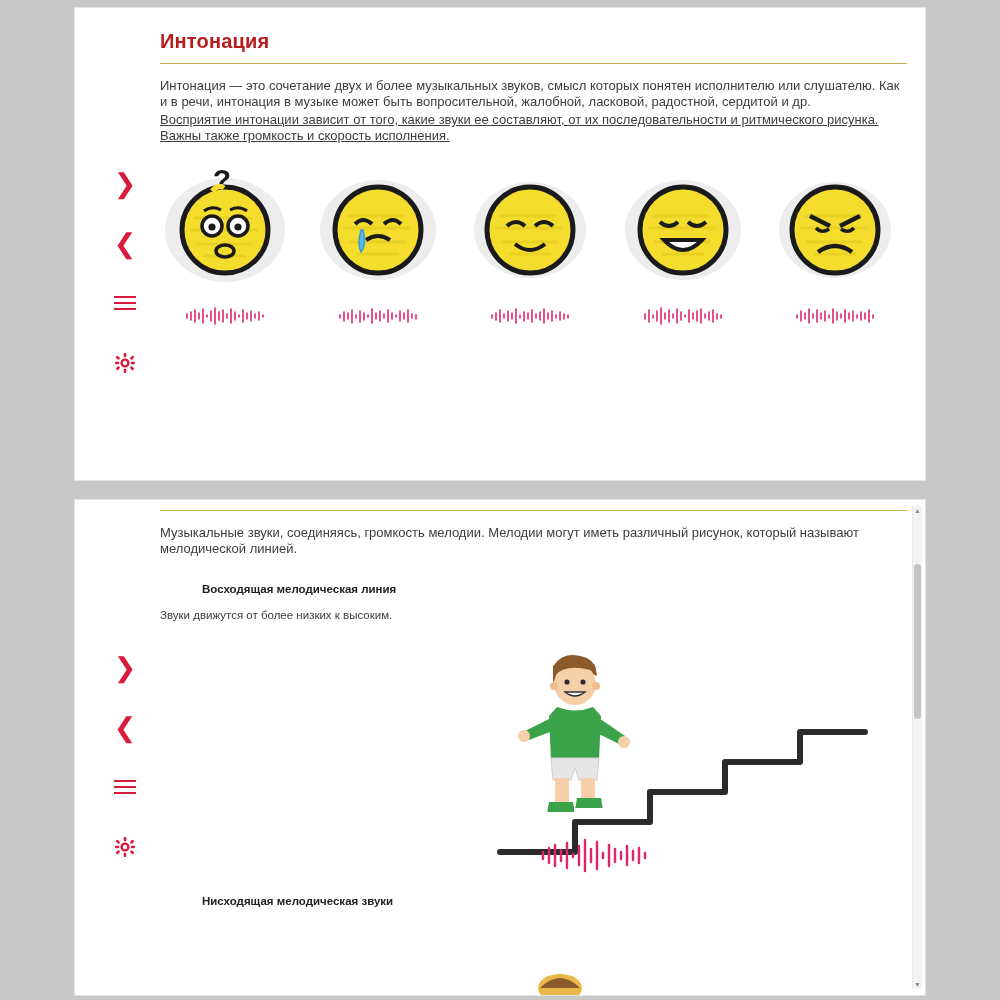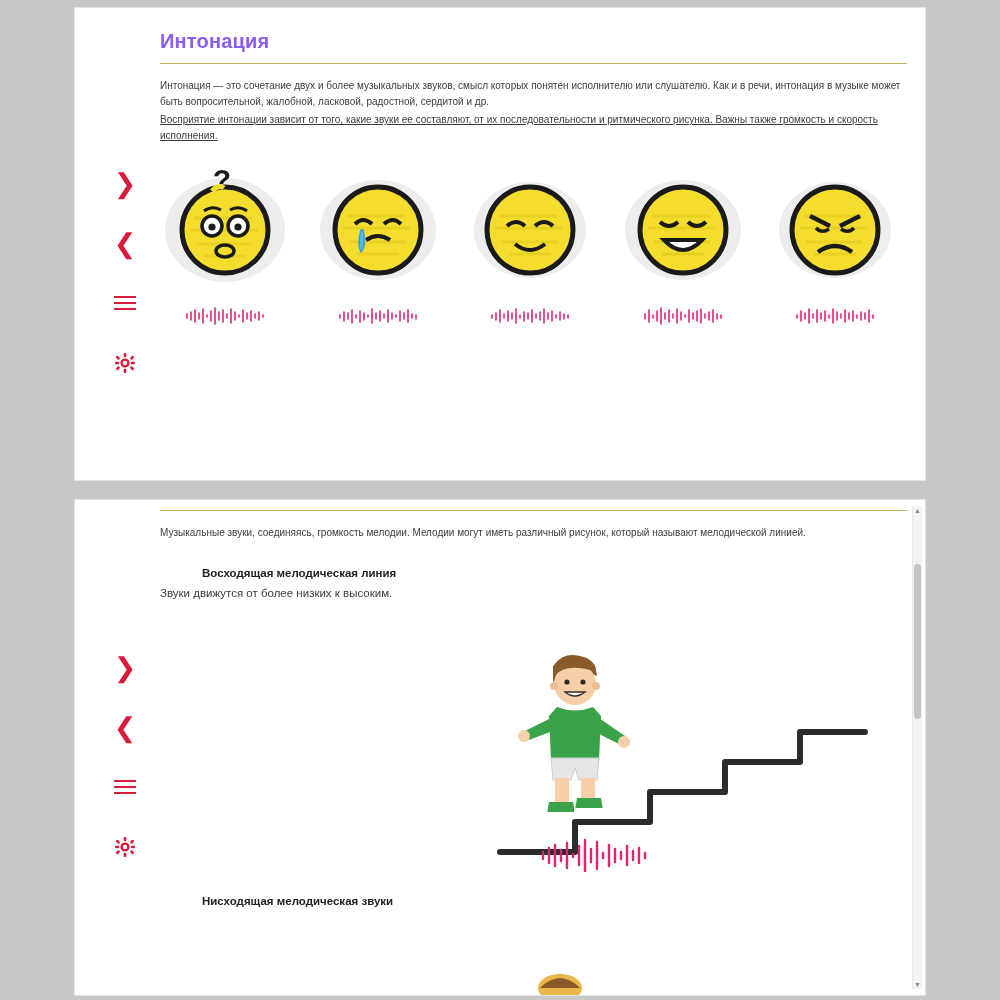--- a/index.html
+++ b/index.html
@@ -80,50 +80,50 @@
   
   .content {
     position: absolute;
     left: 85px;
     right: 18px;
     top: 0;
     bottom: 0;
   }
   h1.slide-title {
     font-size: 20px;
-    color: #8b5cf6;
+    color: #b91c1c;
     margin: 22px 0 0 0;
     font-weight: bold;
     letter-spacing: .2px;
   }
   .title-rule {
     height: 0;
     border-bottom: 1px solid #c8ae4b;
     margin: 10px 0 14px 0;
     width: 100%;
   }
   p.body-text {
-    font-size: 10px;
+    font-size: 13px;
     color: #3c3c3c;
     line-height: 16px;
     margin: 12px 0 0 0;
   }
   p.body-text + p.body-text { margin-top: 2px; text-decoration: underline; }
 
   .sub-head {
     font-size: 11.5px;
     font-weight: bold;
     color: #222;
     margin: 26px 0 0 0;
     padding-left: 42px;
   }
   .sub-text {
     font-size: 11.5px;
     color: #3c3c3c;
-    margin: 8px 0 0 0;
+    margin: 14px 0 0 0;
   }
 
   
   .emoji-row {
     position: absolute;
     left: 85px;
     top: 150px;
     width: 740px;
     display: flex;
     justify-content: space-between;

